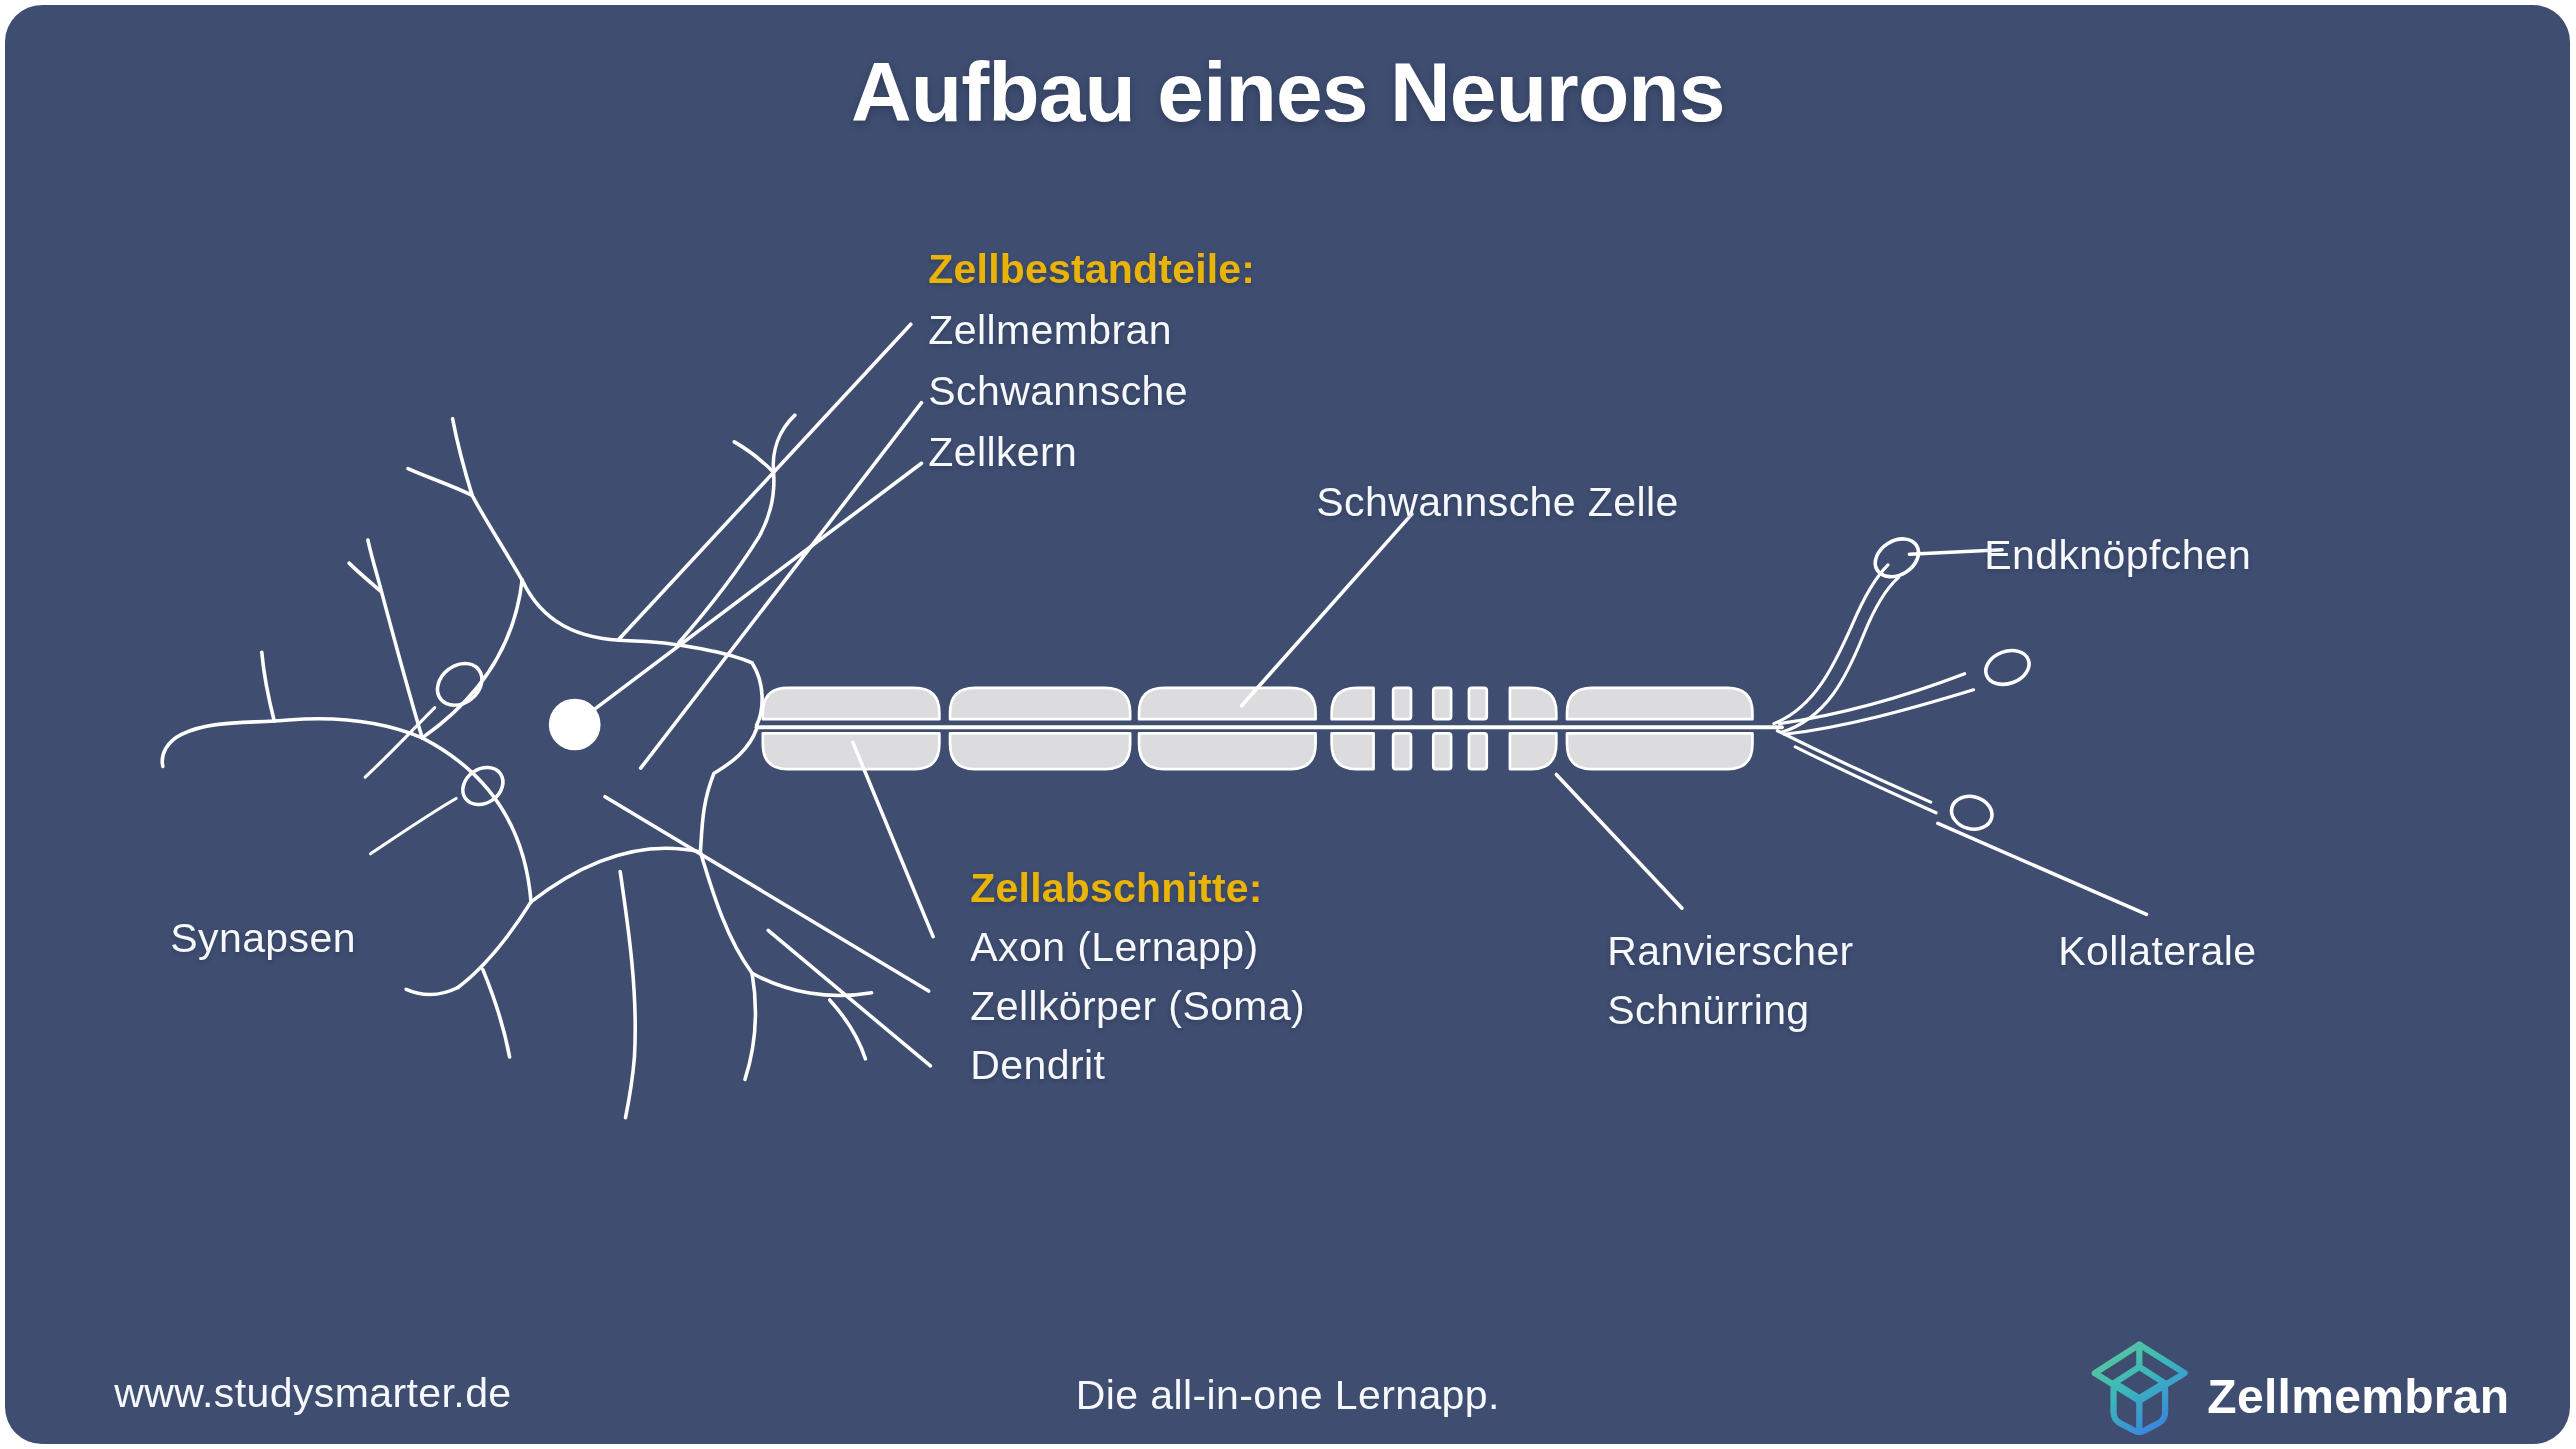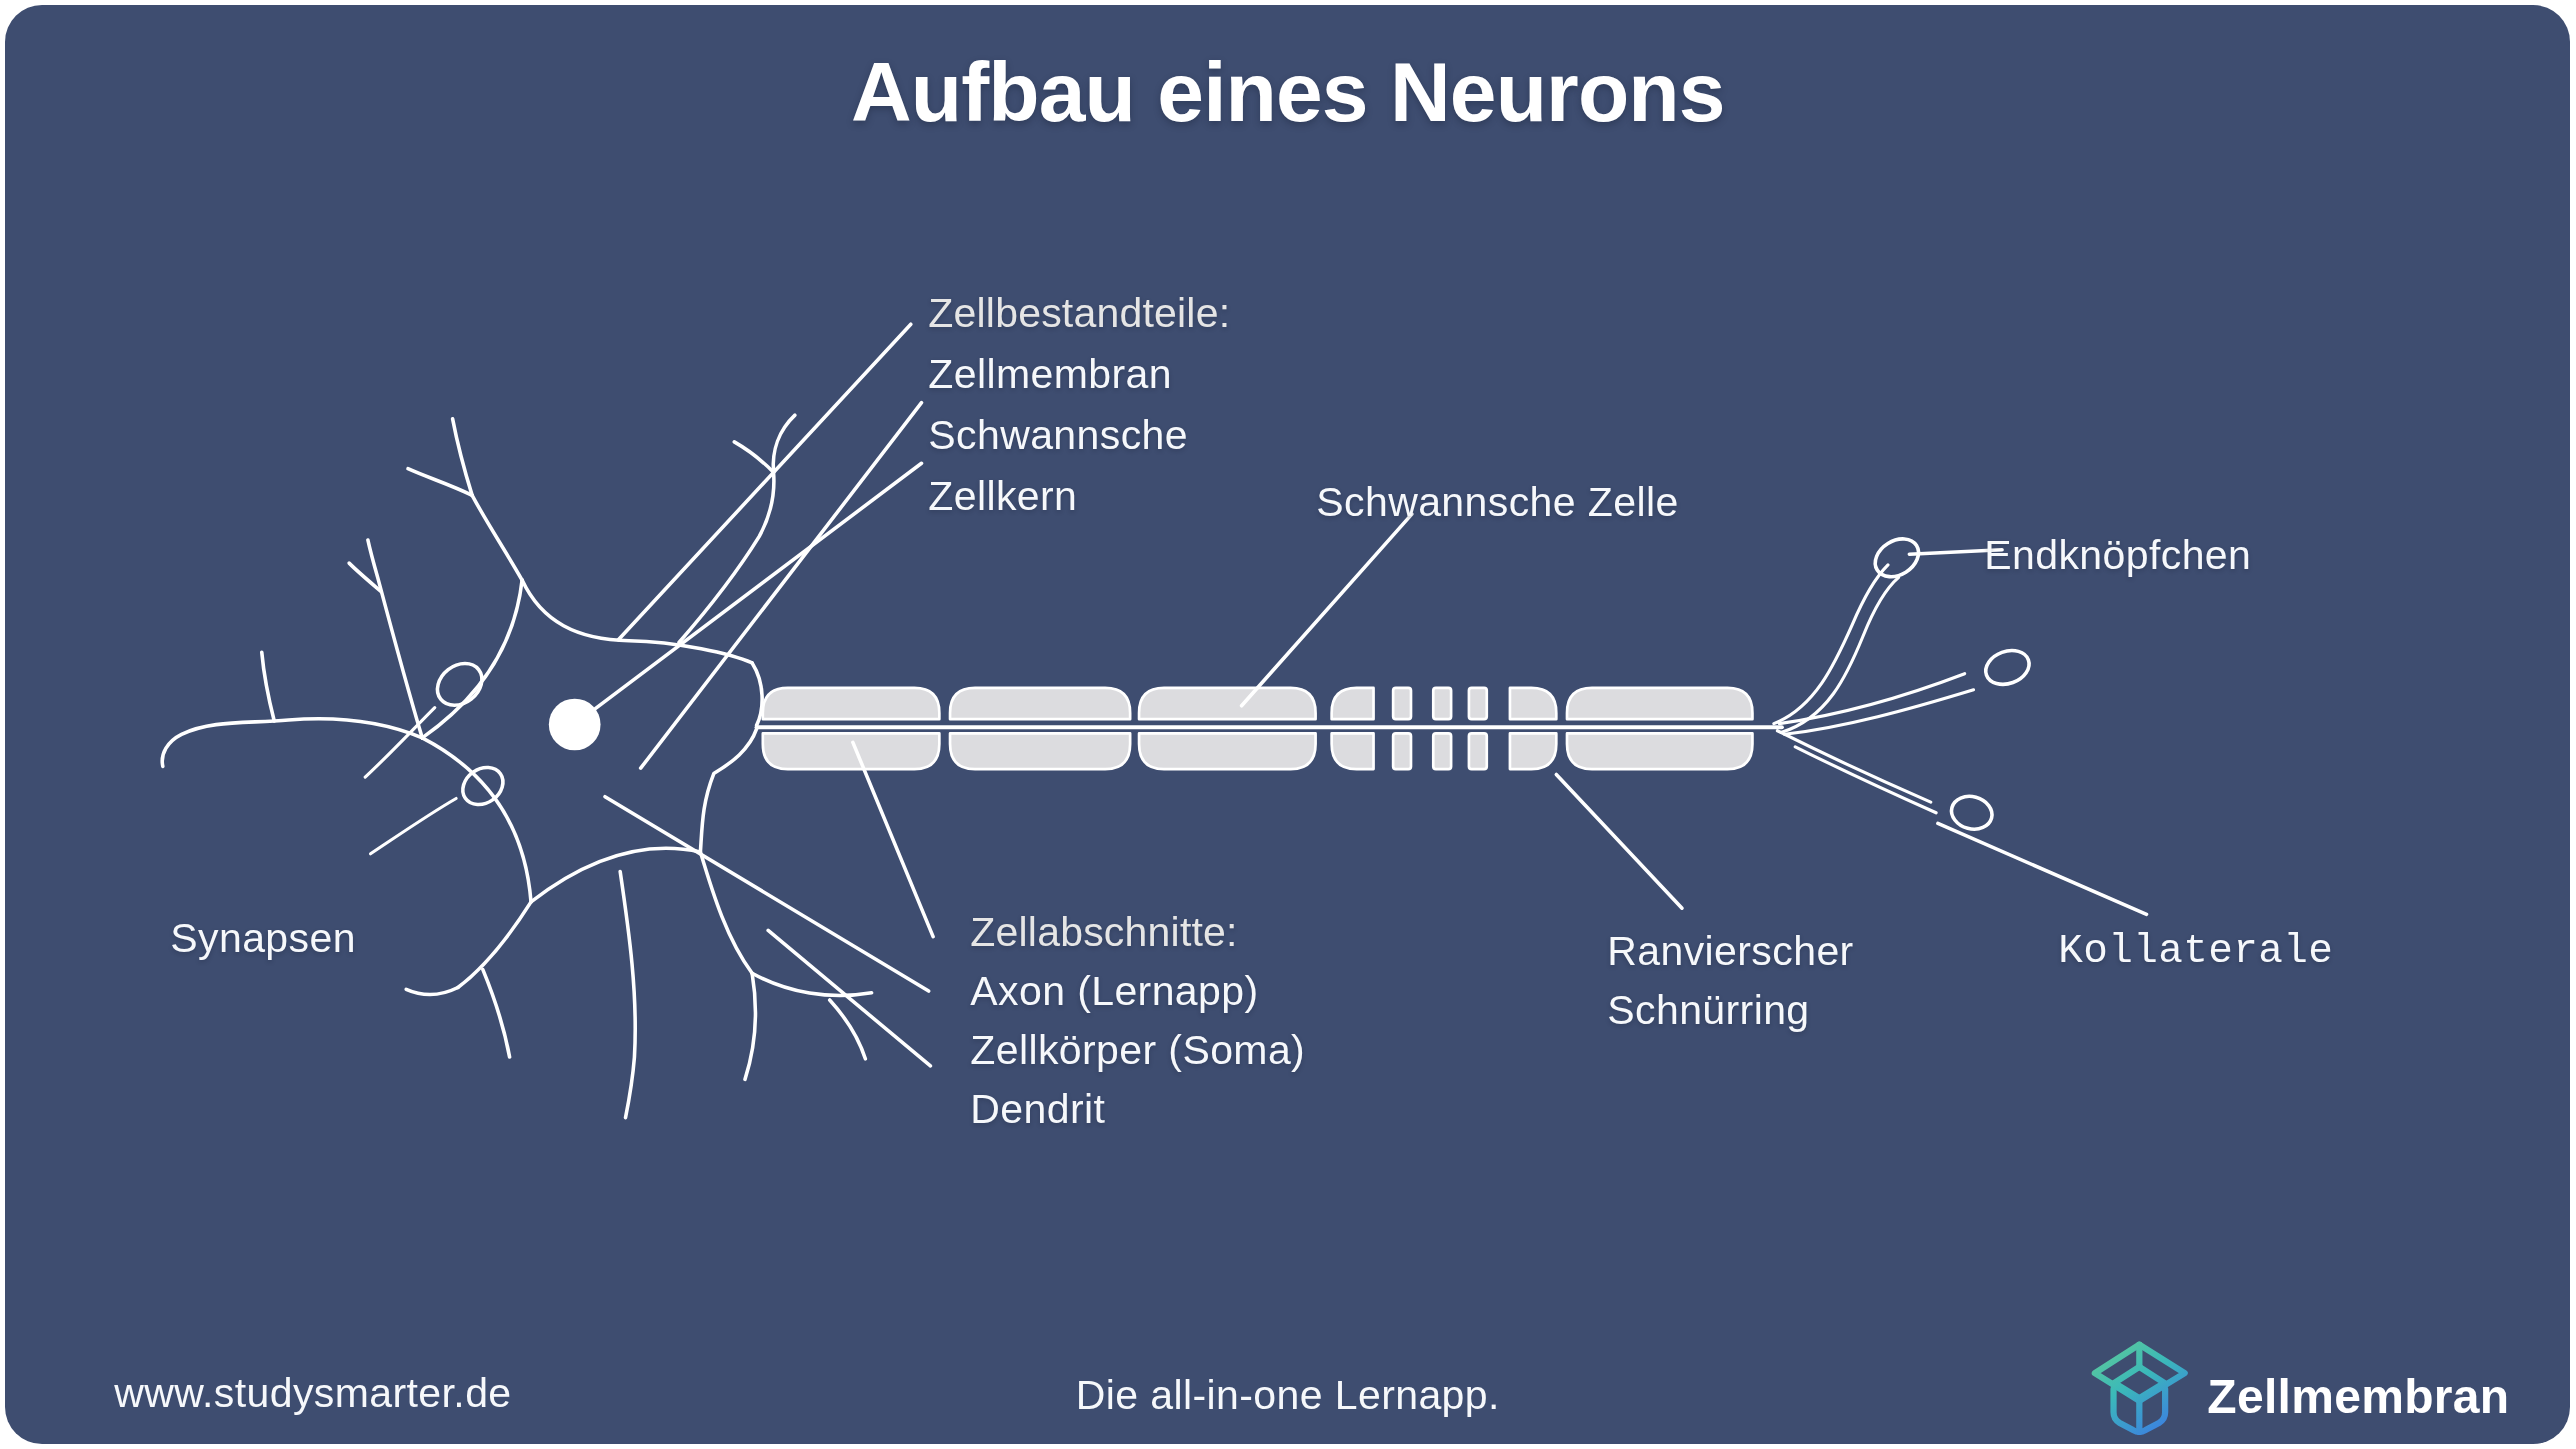--- a/index.html
+++ b/index.html
@@ -6,21 +6,21 @@
   #stage{position:relative;width:2576px;height:1450px;background:#ffffff;overflow:hidden;
          font-family:"Liberation Sans",sans-serif;}
   .card{position:absolute;left:5.3px;top:5.3px;width:2565px;height:1439px;background:#3e4d70;
         border-radius:37px;overflow:hidden;}
   .art{position:absolute;left:0;top:0;width:2565px;height:1439px;}
   .title{position:absolute;top:39px;left:0;right:0;text-align:center;color:#ffffff;
          font-size:84px;font-weight:700;letter-spacing:-0.9px;
          text-shadow:0 2.7px 7.1px rgba(20,28,48,.35);}
   .lbl{position:absolute;color:#f6f8fb;font-size:41px;line-height:61px;white-space:nowrap;
        letter-spacing:0.4px;text-shadow:0 1.8px 4.5px rgba(20,28,48,.25);}
-  .lbl .b{font-weight:400;color:#e5e5e5;letter-spacing:0.2px;margin-top:44px;}
+  .lbl .b{font-weight:700;color:#eab308;letter-spacing:0.2px;}
   .footer-txt{position:absolute;color:#f6f8fb;font-size:41px;line-height:53px;white-space:nowrap;
        letter-spacing:0.4px;}
   .brand{position:absolute;color:#ffffff;font-size:48px;font-weight:700;letter-spacing:0.3px;}
   .logo-svg{position:absolute;left:2079px;top:1321px;width:116px;height:121px;}
 </style>
 </head>
 <body>
 
 <div id="stage">
   <div class="card">
@@ -149,21 +149,21 @@
       <div>Axon (Lernapp)</div>
       <div>Zellkörper (Soma)</div>
       <div>Dendrit</div>
     </div>
 
     <div class="lbl" style="left:1578px;top:917px;line-height:59px;margin-left:24px;">
       <div>Ranvierscher</div>
       <div>Schnürring</div>
     </div>
 
-    <div class="lbl" style="left:2053px;top:917px;line-height:59px;font-family:Liberation Mono, monospace;">Kollaterale</div>
+    <div class="lbl" style="left:2053px;top:917px;line-height:59px;">Kollaterale</div>
 
     <div class="footer-txt" style="left:109px;top:1362px;">www.studysmarter.de</div>
 
     <div class="footer-txt" style="left:0;right:0;top:1364px;text-align:center;">Die all-in-one Lernapp.</div>
 
     <svg class="logo-svg" viewBox="0 0 130 136" fill="none" stroke-linecap="round" stroke-linejoin="round">
       <defs>
         <linearGradient id="lg" x1="20" y1="20" x2="90" y2="120" gradientUnits="userSpaceOnUse">
           <stop offset="0" stop-color="#5ec998"></stop>
           <stop offset="0.45" stop-color="#3bb9b9"></stop>

